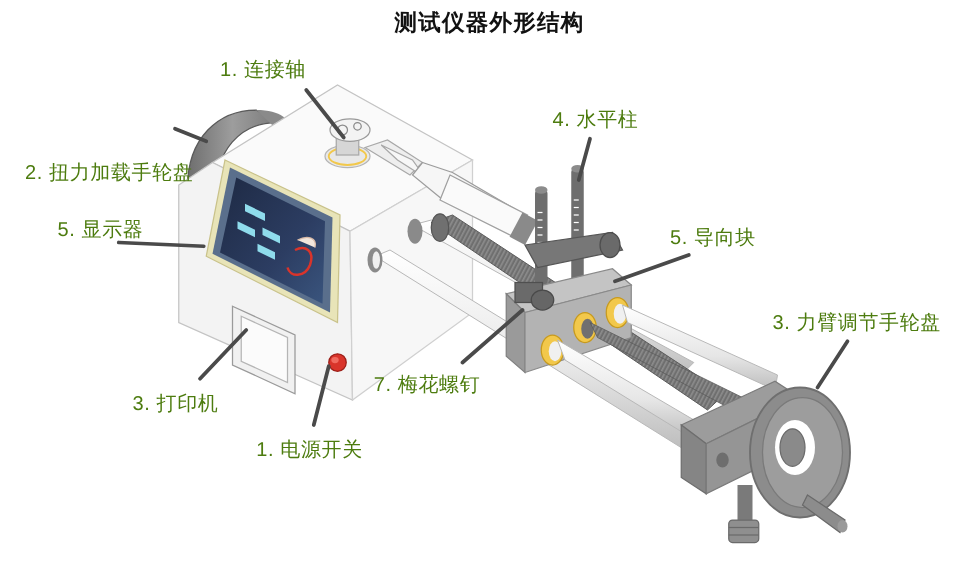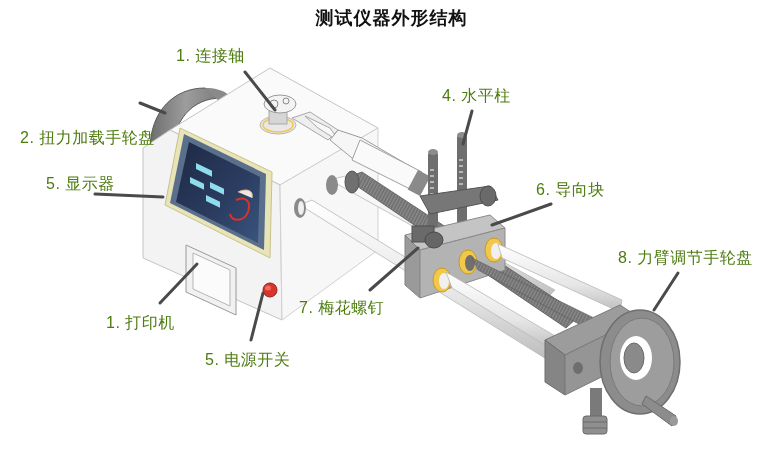--- a/index.html
+++ b/index.html
@@ -185,18 +185,18 @@
     <line x1="370" y1="290" x2="418" y2="248"></line>
     <line x1="472" y1="111" x2="463" y2="144"></line>
     <line x1="551" y1="204" x2="492" y2="225"></line>
     <line x1="678" y1="273" x2="654" y2="310"></line>
   </g>
 </svg>
 
 <div class="label" style="left:176px; top:46px;">1. 连接轴</div>
 <div class="label" style="left:20px; top:88px;margin-top:40px;">2. 扭力加载手轮盘</div>
 <div class="label" style="left:46px; top:174px;">5. 显示器</div>
-<div class="label" style="left:106px; top:313px;">1. 打印机</div>
-<div class="label" style="left:205px; top:350px;">5. 电源开关</div>
+<div class="label" style="left:106px; top:313px;">3. 打印机</div>
+<div class="label" style="left:205px; top:350px;">1. 电源开关</div>
 <div class="label" style="left:299px; top:298px;">7. 梅花螺钉</div>
 <div class="label" style="left:442px; top:86px;">4. 水平柱</div>
-<div class="label" style="left:536px; top:180px;">6. 导向块</div>
-<div class="label" style="left:618px; top:248px;">8. 力臂调节手轮盘</div>
+<div class="label" style="left:536px; top:180px;">5. 导向块</div>
+<div class="label" style="left:618px; top:248px;">3. 力臂调节手轮盘</div>
 
 </body></html>

